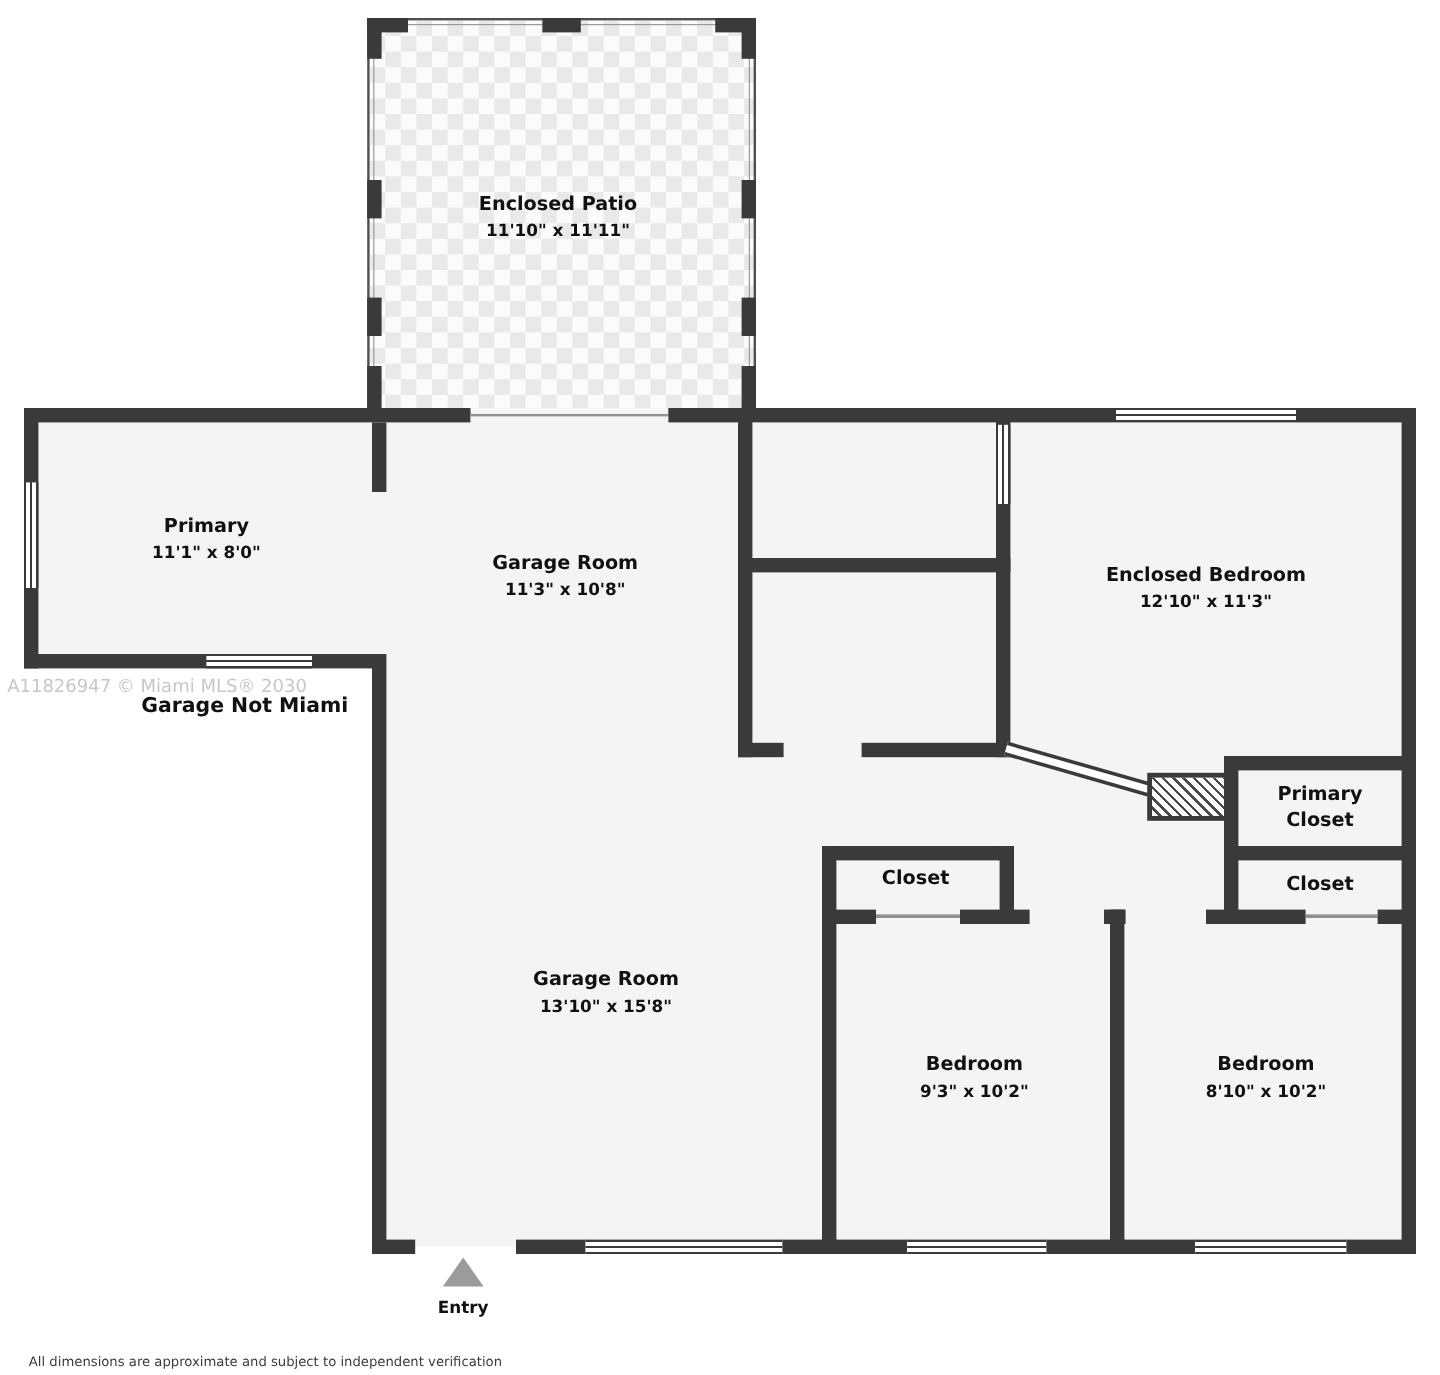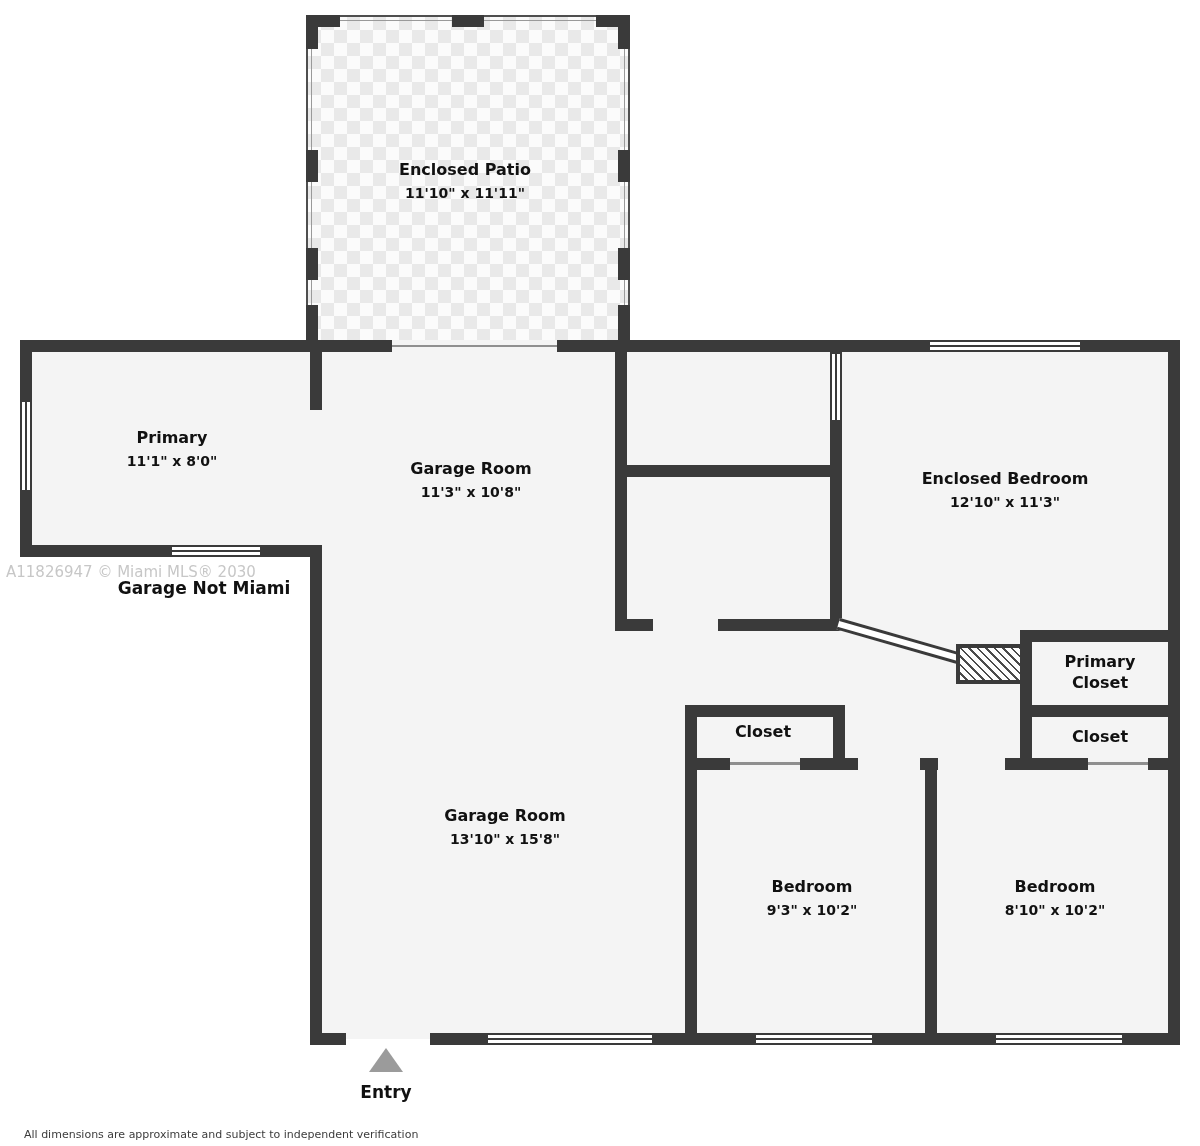--- a/index.html
+++ b/index.html
@@ -177,19 +177,19 @@
   </div>
 
   <div class="room-label" style="left:955px;top:877px;width:200px;">
     <div class="room-name">Bedroom</div>
     <div class="room-dims">8'10" x 10'2"</div>
   </div>
 
   <div class="note" style="left:104px;top:578px;width:200px;">Garage Not Miami</div>
 
   <div class="entry-arrow" style="left:369px;top:1048px;"></div>
-  <div class="note" style="left:336px;top:1082px;width:100px;font-size:17px;">Entry</div>
+  <div class="note" style="left:336px;top:1082px;width:100px;font-size:14px;">Entry</div>
 
   <div class="watermark" style="left:6px;top:563px;">A11826947 © Miami MLS® 2030</div>
 
   <div class="footer" style="top:1128px;">All dimensions are approximate and subject to independent verification</div>
 
 </div>
 
 </body></html>

